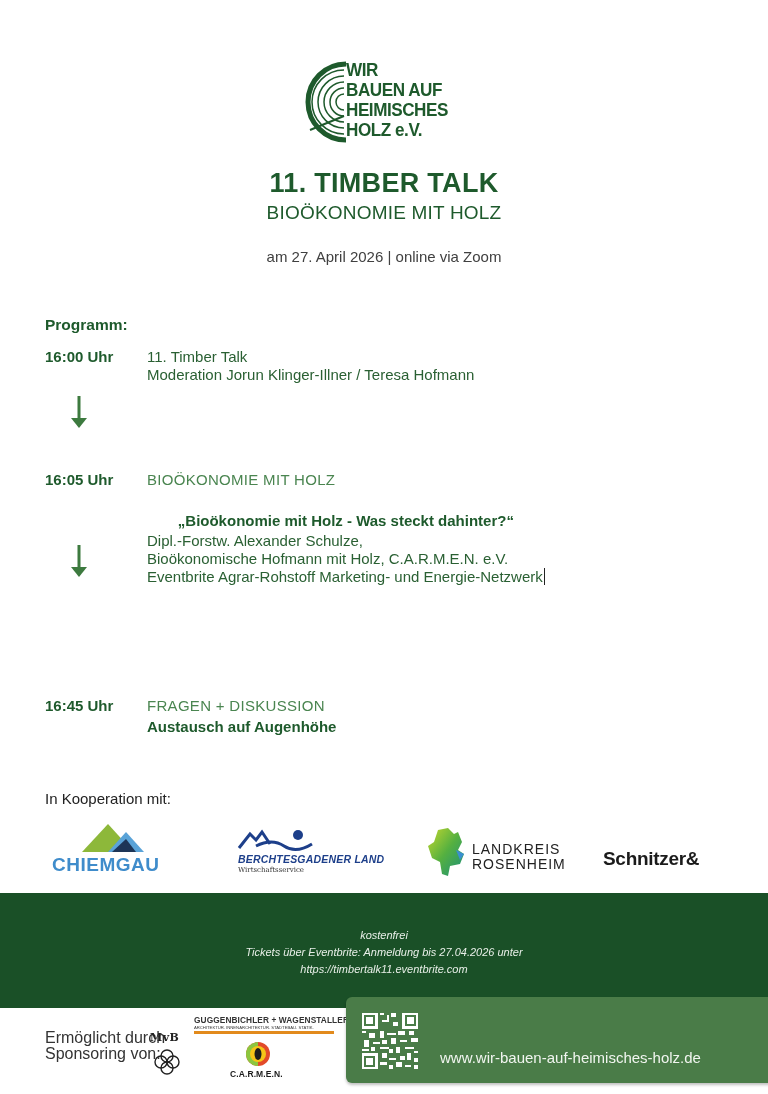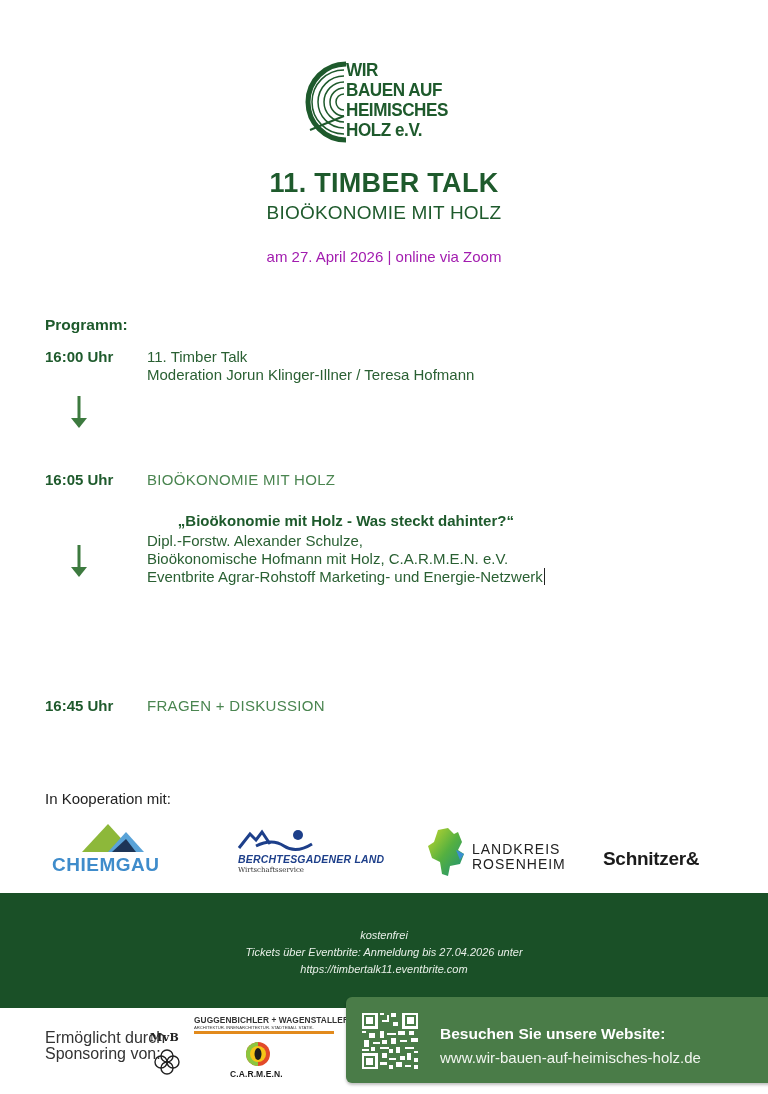--- a/index.html
+++ b/index.html
@@ -7,21 +7,21 @@
   .abs { position: absolute; }
 
   
   .logo { left: 300px; top: 58px; width: 170px; height: 90px; }
   .logo-text { position: absolute; left: 46px; top: 2px; font-family: "Liberation Sans", sans-serif; font-weight: 700; font-size: 19px; line-height: 20px; color: #1e5a2c; letter-spacing: -0.5px; transform: scaleX(0.9); transform-origin: left top; }
 
   
   .title { left: 0; width: 768px; text-align: center; }
   .t1 { top: 168px; font-size: 27px; font-weight: 700; color: #1e5a2c; letter-spacing: 0.3px; }
   .t2 { top: 202px; font-size: 19px; color: #1e5a2c; letter-spacing: 0.2px; }
-  .t3 { top: 248px; font-size: 15px; color: #a21caf; }
+  .t3 { top: 248px; font-size: 15px; color: #404040; }
 
   .prog-label { left: 45px; top: 316px; font-size: 15.5px; font-weight: 700; color: #1e5a2c; }
   .time { left: 45px; font-size: 15px; font-weight: 700; color: #1e5a2c; text-align: center; }
   .entry { left: 147px; font-size: 15px; line-height: 18px; color: #2a6033; }
   .entry .light { color: #4a8550; letter-spacing: 0.3px; }
   .entry .bold { font-weight: 700; color: #1e5a2c; text-align: center; }
   .arrow { left: 70px; width: 18px; height: 34px; }
 
   .coop { left: 45px; top: 790px; font-size: 15px; color: #222; }
 
@@ -90,20 +90,21 @@
   <div><span>Eventbrite Agrar-Rohstoff Marketing- und Energie-Netzwerk</span><span style="border-left:1px solid #222;margin-left:1px;">​</span></div>
 </div>
 <svg class="abs arrow" style="top:545px;" viewBox="0 0 18 34">
   <rect x="7.5" y="0" width="3" height="24" fill="#3d7a3f"></rect>
   <polygon points="1,22 17,22 9,32" fill="#3d7a3f"></polygon>
 </svg>
 
 <div class="abs time" style="top:697px;">16:45 Uhr</div>
 <div class="abs entry" style="top:697px;">
   <div class="light" style="margin-bottom:3px;">FRAGEN + DISKUSSION</div>
+  <div class="bold">Austausch auf Augenhöhe</div>
 </div>
 
 <div class="abs coop">In Kooperation mit:</div>
 
 <div class="abs partner" style="left:52px;width:118px;">
   <svg width="118" height="30" viewBox="0 0 118 30" style="position:absolute;left:0;top:0;">
     <polygon points="30,30 56,2 76,24 70,30" fill="#8db83a"></polygon>
     <polygon points="56,30 74,10 92,30" fill="#5aa3d8"></polygon>
     <polygon points="60,30 74,17 84,30" fill="#1d3557"></polygon>
   </svg>
@@ -223,15 +224,14 @@
         <rect x="17" y="19" width="2" height="2"></rect>
         <rect x="20" y="18" width="2" height="3"></rect>
         <rect x="23" y="20" width="2" height="2"></rect>
       <rect x="8" y="22" width="3" height="1"></rect>
         <rect x="12" y="23" width="2" height="2"></rect>
         <rect x="15" y="22" width="3" height="2"></rect>
         <rect x="19" y="23" width="3" height="1"></rect>
         <rect x="23" y="23" width="2" height="2"></rect>
     </g>
   </svg>
-  <div class="abs web-title">Besuchen Sie unsere Website:</div>
   <div class="abs web-url">www.wir-bauen-auf-heimisches-holz.de</div>
 </div>
 
 </body></html>

